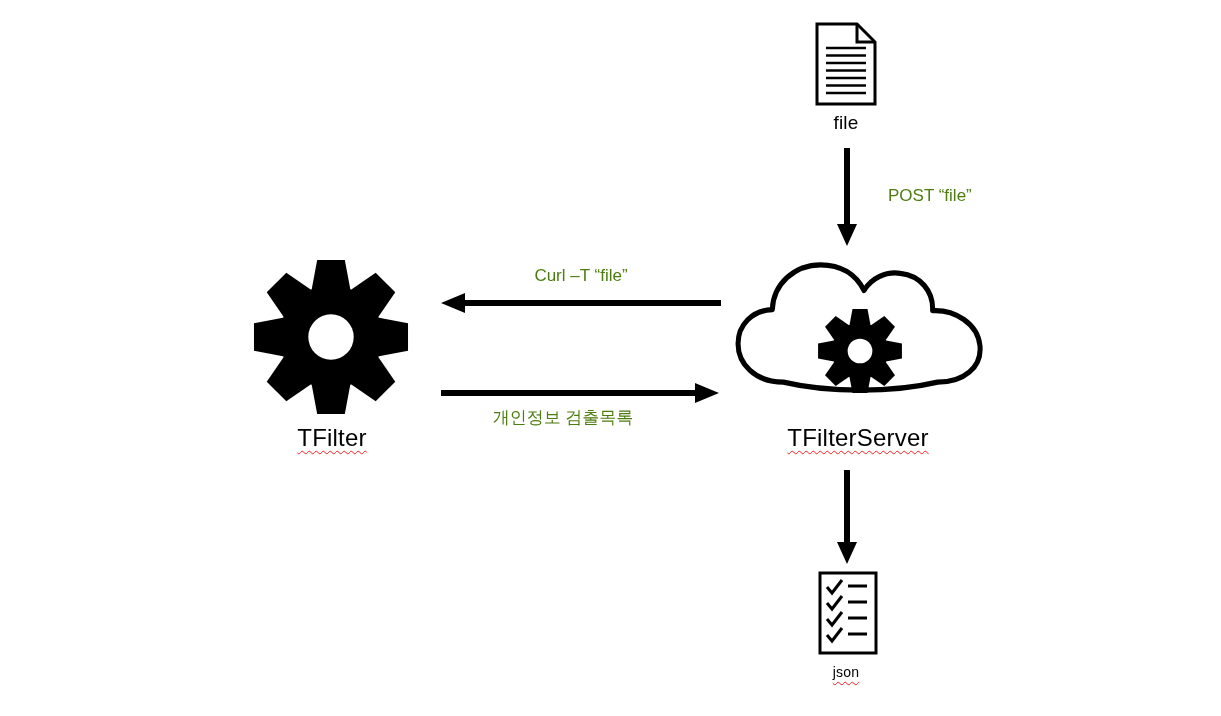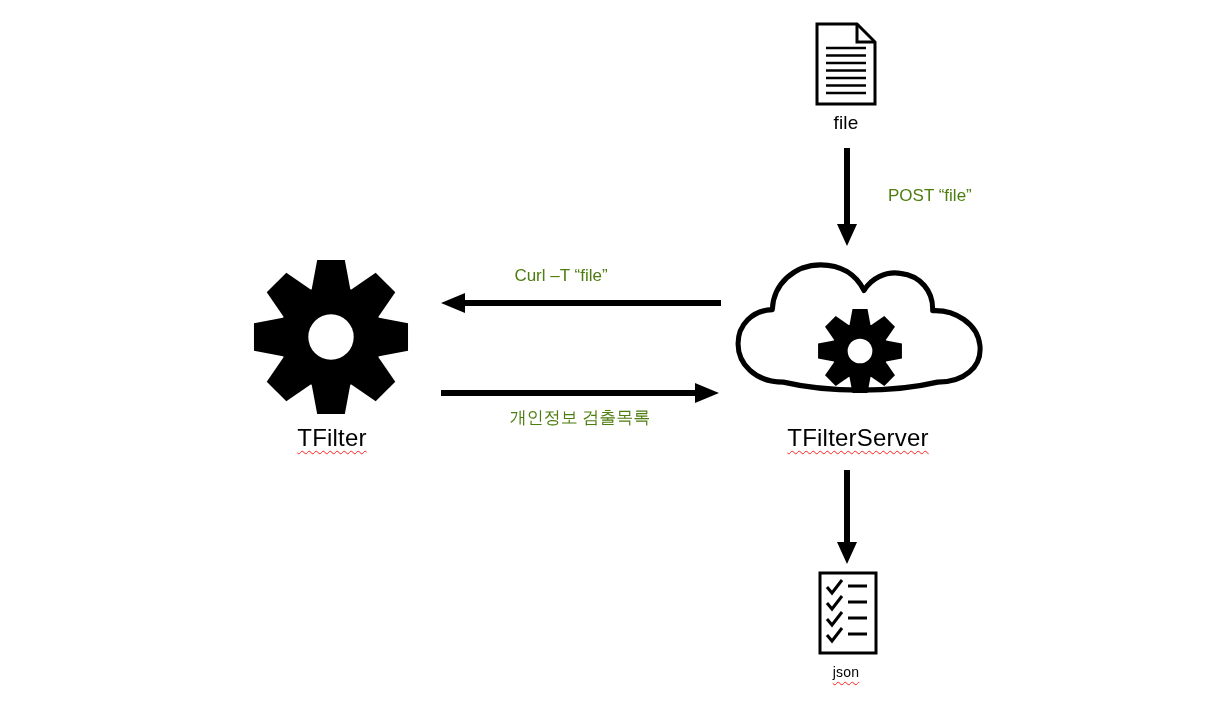--- a/index.html
+++ b/index.html
@@ -123,31 +123,31 @@
         </g>
       <g transform="rotate(315 80 80)">
           <polygon points="66,2 94,2 100,34 60,34"></polygon>
         </g>
       <circle cx="80" cy="80" r="52"></circle>
     </g>
     <circle cx="80" cy="80" r="23" fill="#ffffff"></circle>
   </svg>
   <div class="node-label spell" style="left:257px; top:424px; width:150px;">TFilter</div>
 
-  <div class="edge-label" style="left:421px; top:266px; width:280px;text-align:center;">Curl –T “file”</div>
+  <div class="edge-label" style="left:441px; top:266px; width:280px;text-align:center;">Curl –T “file”</div>
   <svg class="abs" style="left:441px; top:288px;" width="280" height="30" viewBox="0 0 280 30">
     <polygon points="0,15 24,5 24,25" fill="#000000"></polygon>
     <line x1="22" y1="15" x2="280" y2="15" stroke="#000000" stroke-width="6"></line>
   </svg>
 
   <svg class="abs" style="left:441px; top:378px;" width="278" height="30" viewBox="0 0 278 30">
     <line x1="0" y1="15" x2="256" y2="15" stroke="#000000" stroke-width="6"></line>
     <polygon points="254,5 254,25 278,15" fill="#000000"></polygon>
   </svg>
-  <div class="edge-label" style="left:441px; top:406px; width:278px;text-align:center;">개인정보 검출목록</div>
+  <div class="edge-label" style="left:424px; top:406px; width:278px;text-align:center;">개인정보 검출목록</div>
 
   <svg class="abs" style="left:834px; top:470px;" width="26" height="96" viewBox="0 0 26 96">
     <line x1="13" y1="0" x2="13" y2="74" stroke="#000000" stroke-width="6"></line>
     <polygon points="3,72 23,72 13,94" fill="#000000"></polygon>
   </svg>
 
   <svg class="abs" style="left:817px; top:570px;" width="62" height="86" viewBox="0 0 62 86">
     <rect x="3" y="3" width="56" height="80" fill="#ffffff" stroke="#000000" stroke-width="3"></rect>
     <g stroke="#000000" stroke-width="3" fill="none">
       <path d="M 10,17 l 5,6 l 10,-13"></path>

